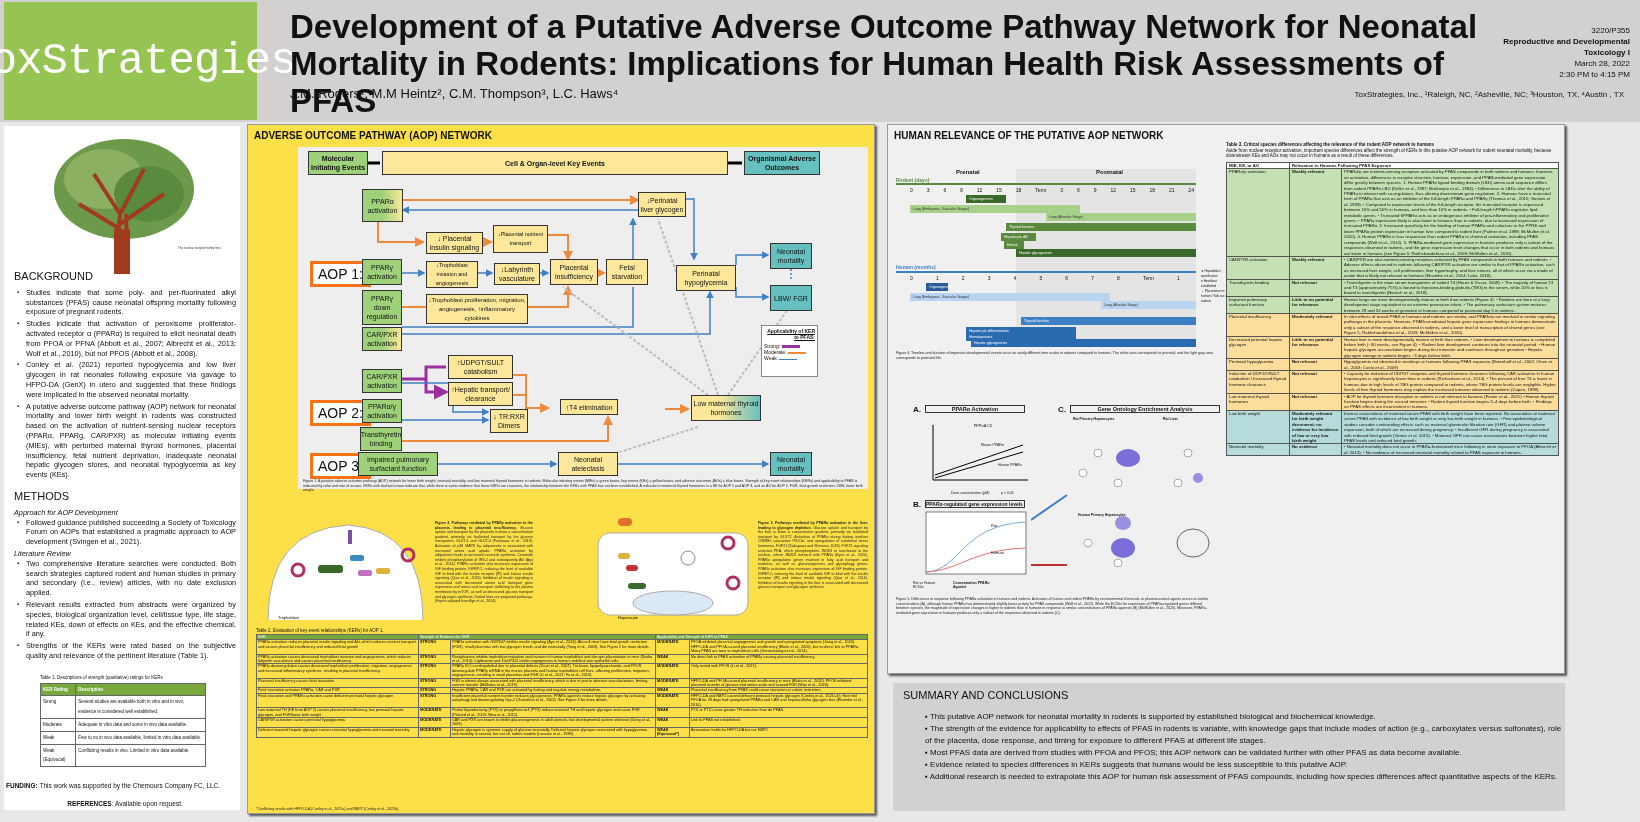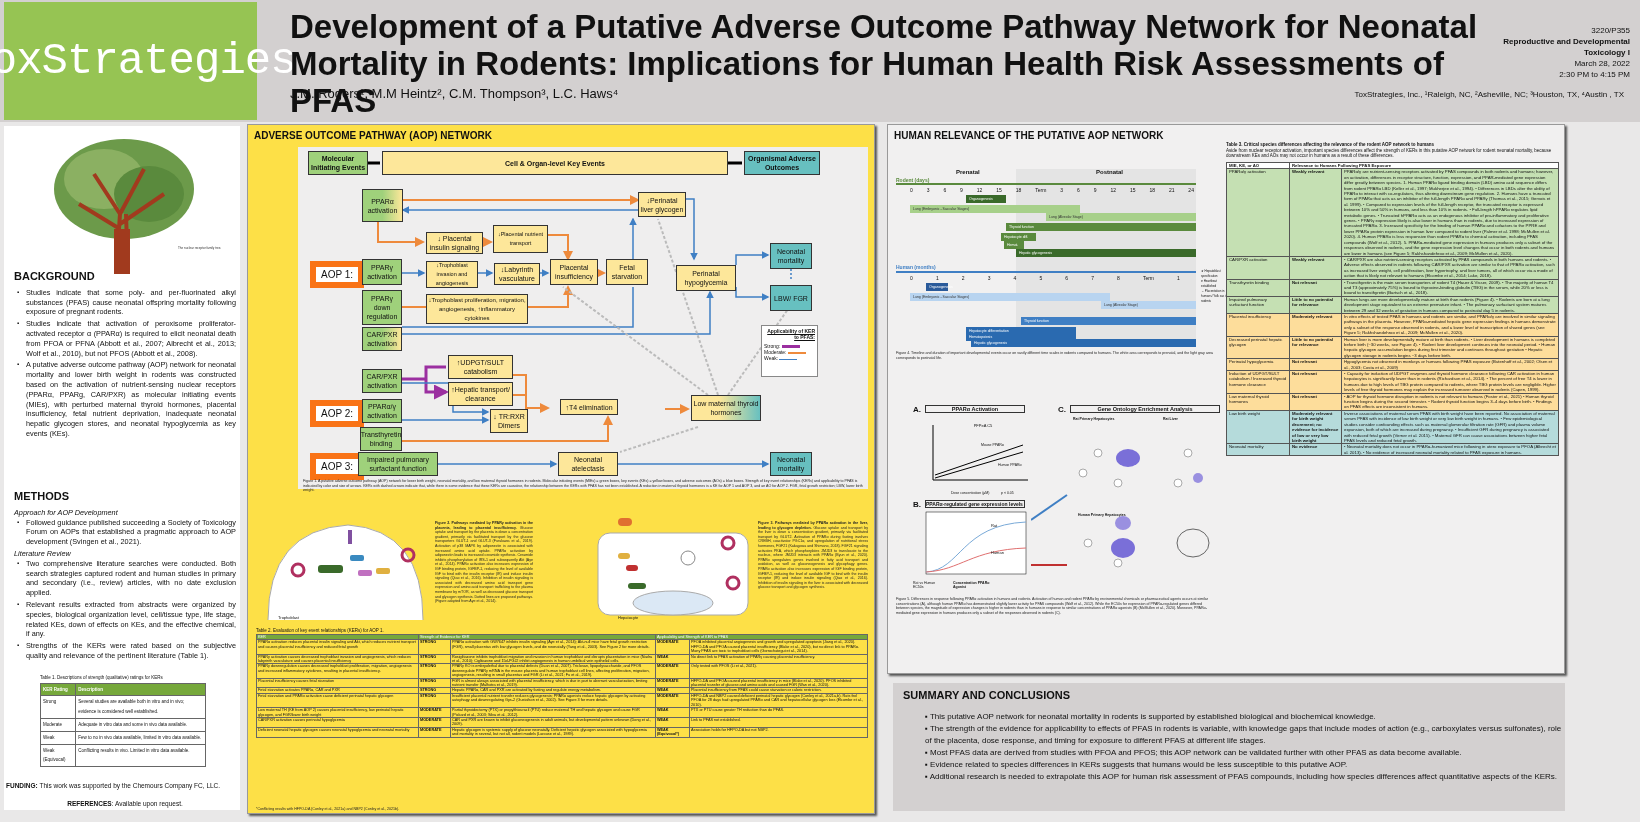--- a/index.html
+++ b/index.html
@@ -8,34 +8,34 @@
 .logo{position:absolute;left:4px;top:2px;width:253px;height:118px;background:#96c453;display:flex;align-items:center;justify-content:center}
 .logo span{font-family:Liberation Mono, monospace;color:#fff;font-size:44px;letter-spacing:-1px}
 .title{position:absolute;left:290px;top:8px;font-size:33px;font-weight:bold;line-height:37px;width:1200px}
 .authors{position:absolute;left:290px;top:86px;font-size:13px}
 .session{position:absolute;right:10px;top:25px;font-size:8px;text-align:right;line-height:11px}
 .session b{font-weight:bold}
 .affil{position:absolute;right:16px;top:90px;font-size:8px}
 .leftcol{position:absolute;left:4px;top:126px;width:236px;height:684px;background:#fff}
 .tree{position:absolute;left:40px;top:8px;width:160px;height:140px}
 .treecap{position:absolute;left:174px;top:120px;width:60px;font-size:3px;line-height:4px;color:#333}
-h2{font-size:11px;font-weight:bold}
+h2{font-size:11px;font-weight:normal}
 .sec{position:absolute;left:10px;font-size:7.3px;line-height:9.8px;width:222px}
 .sec ul{list-style:none;padding-left:12px}
 .sec li{position:relative;text-align:justify;margin-bottom:2px}
 .sec li:before{content:"▪";position:absolute;left:-9px;font-size:6px}
 .sec i{display:block;}
 table.t1{border-collapse:collapse;font-size:4.5px;width:166px}
 table.t1 td,table.t1 th{border:1px solid #666;padding:1px 2px;text-align:left;vertical-align:top}
 table.t1 th{background:#76a83b;color:#fff}
 .panel{position:absolute;background:#f1f0f0;border:1px solid #999;box-shadow:2px 2px 2px #555}
 .ptitle{position:absolute;left:6px;top:5px;font-size:10px;font-weight:bold}
 .box{position:absolute;border:1px solid #333;font-size:7px;text-align:center;display:flex;align-items:center;justify-content:center;line-height:9px;padding:1px}
 .g{background:#9fd17b}.y{background:#fde79a}.tl{background:#67c0c0}.gy{background:linear-gradient(90deg,#9fd17b 50%,#fde79a)}.yt{background:linear-gradient(90deg,#fde79a 40%,#67c0c0)}
-.aop{position:absolute;border:6px solid #f97316;background:#fff;font-size:10px;padding:2px 5px}
+.aop{position:absolute;border:3px solid #f97316;background:#fff;font-size:14px;padding:2px 5px}
 .figcap{position:absolute;font-size:3.6px;line-height:4.6px;color:#222}
 table.t2{position:absolute;border-collapse:collapse;font-size:3.8px;line-height:4.4px}
 table.t2 td,table.t2 th{border:1px solid #666;padding:0 1px;vertical-align:top;text-align:left}
 table.t2 th{background:#76a83b;color:#fff;font-weight:normal}
 table.t3{position:absolute;border-collapse:collapse;font-size:4.3px;line-height:5.4px}
 table.t3 td,table.t3 th{border:1px solid #555;padding:0 2px;vertical-align:top;text-align:left}
 .rg{background:#c5e0b3}.ry{background:#fddd9b}.rb{background:#b5dbdb}
 .summary{position:absolute;left:893px;top:683px;width:672px;height:128px;background:#d3d0d0}
 .summary ul{list-style:none;padding-left:32px;font-size:8px;line-height:12px}
 .summary li:before{content:"▪ ";}
@@ -71,20 +71,21 @@
     <path d="M72 140 L76 80 L50 40 M76 80 L100 35 M76 90 L120 60 M76 95 L35 70 M84 140 L82 80" stroke="#a13a1e" stroke-width="4" fill="none"></path>
     <rect x="70" y="95" width="16" height="45" fill="#a13a1e"></rect>
   </svg>
   <div class="treecap">The nuclear receptor family tree.</div>
 
   <div class="sec" style="top:146px">
     <h2 style="margin-bottom:6px">BACKGROUND</h2>
     <ul>
       <li>Studies indicate that some poly- and per-fluorinated alkyl substances (PFAS) cause neonatal offspring mortality following exposure of pregnant rodents.</li>
       <li>Studies indicate that activation of peroxisome proliferator-activated receptor α (PPARα) is required to elicit neonatal death from PFOA or PFNA (Abbott et al., 2007; Albrecht et al., 2013; Wolf et al., 2010), but not PFOS (Abbott et al., 2008).</li>
+      <li>Conley et al. (2021) reported hypoglycemia and low liver glycogen in rat neonates following exposure via gavage to HFPO-DA (GenX) in utero and suggested that these findings were implicated in the observed neonatal mortality.</li>
       <li>A putative adverse outcome pathway (AOP) network for neonatal mortality and lower birth weight in rodents was constructed based on the activation of nutrient-sensing nuclear receptors (PPARα, PPARg, CAR/PXR) as molecular initiating events (MIEs), with perturbed maternal thyroid hormones, placental insufficiency, fetal nutrient deprivation, inadequate neonatal hepatic glycogen stores, and neonatal hypoglycemia as key events (KEs).</li>
     </ul>
   </div>
 
   <div class="sec" style="top:366px">
     <h2 style="margin-bottom:6px">METHODS</h2>
     <i>Approach for AOP Development</i>
     <ul>
         <li>Followed guidance published succeeding a Society of Toxicology Forum on AOPs that established a pragmatic approach to AOP development (Svingen et al., 2021).</li>
       </ul>

